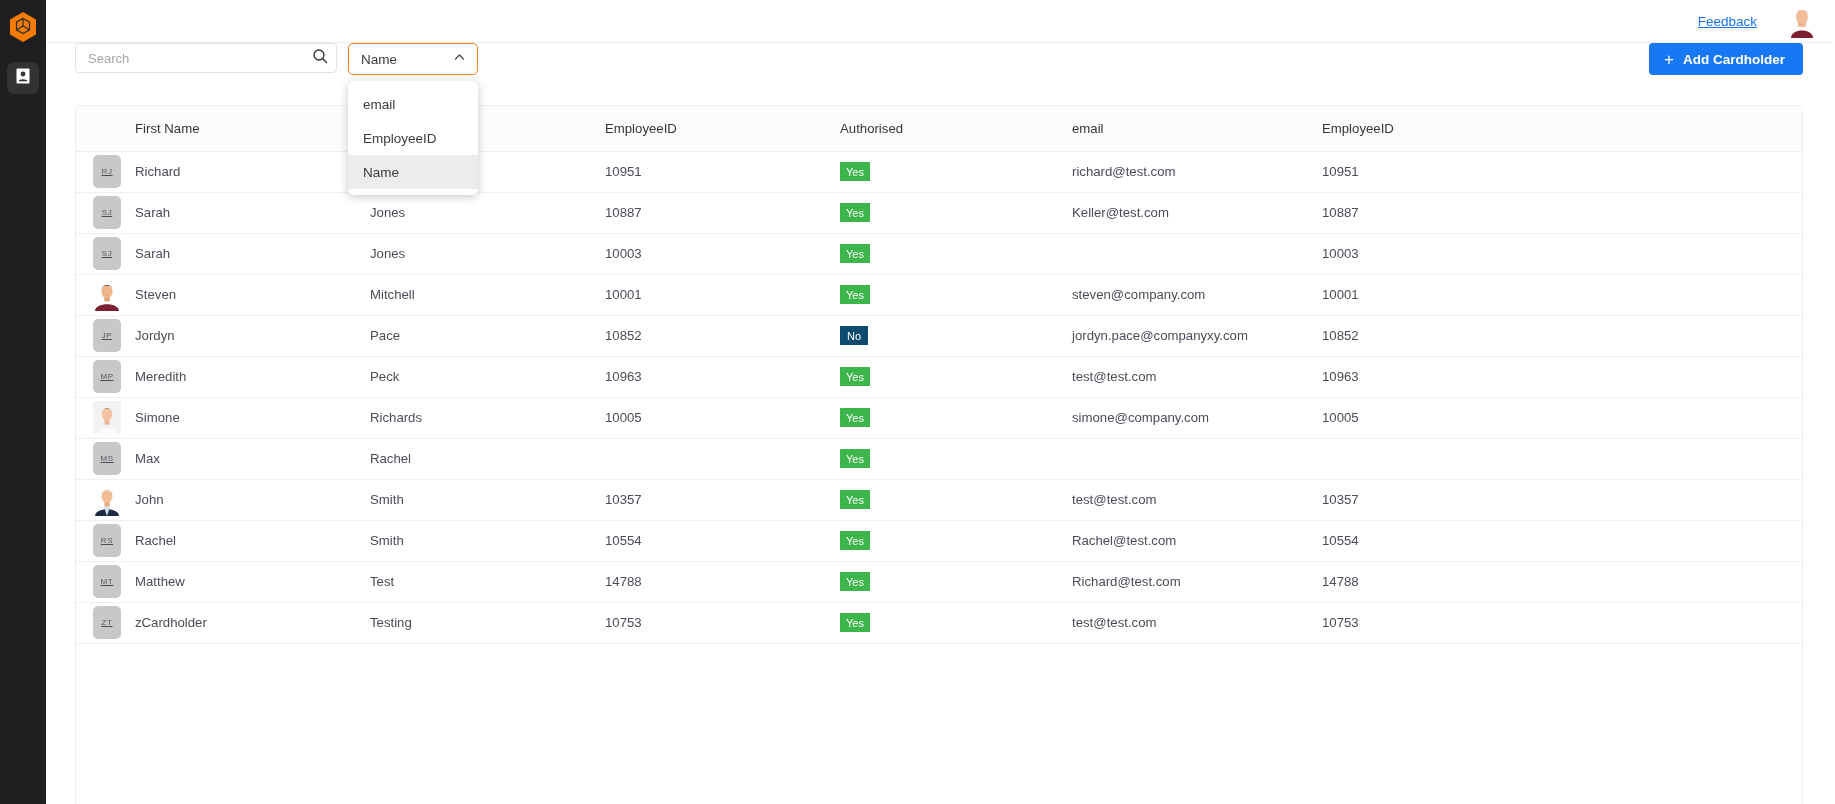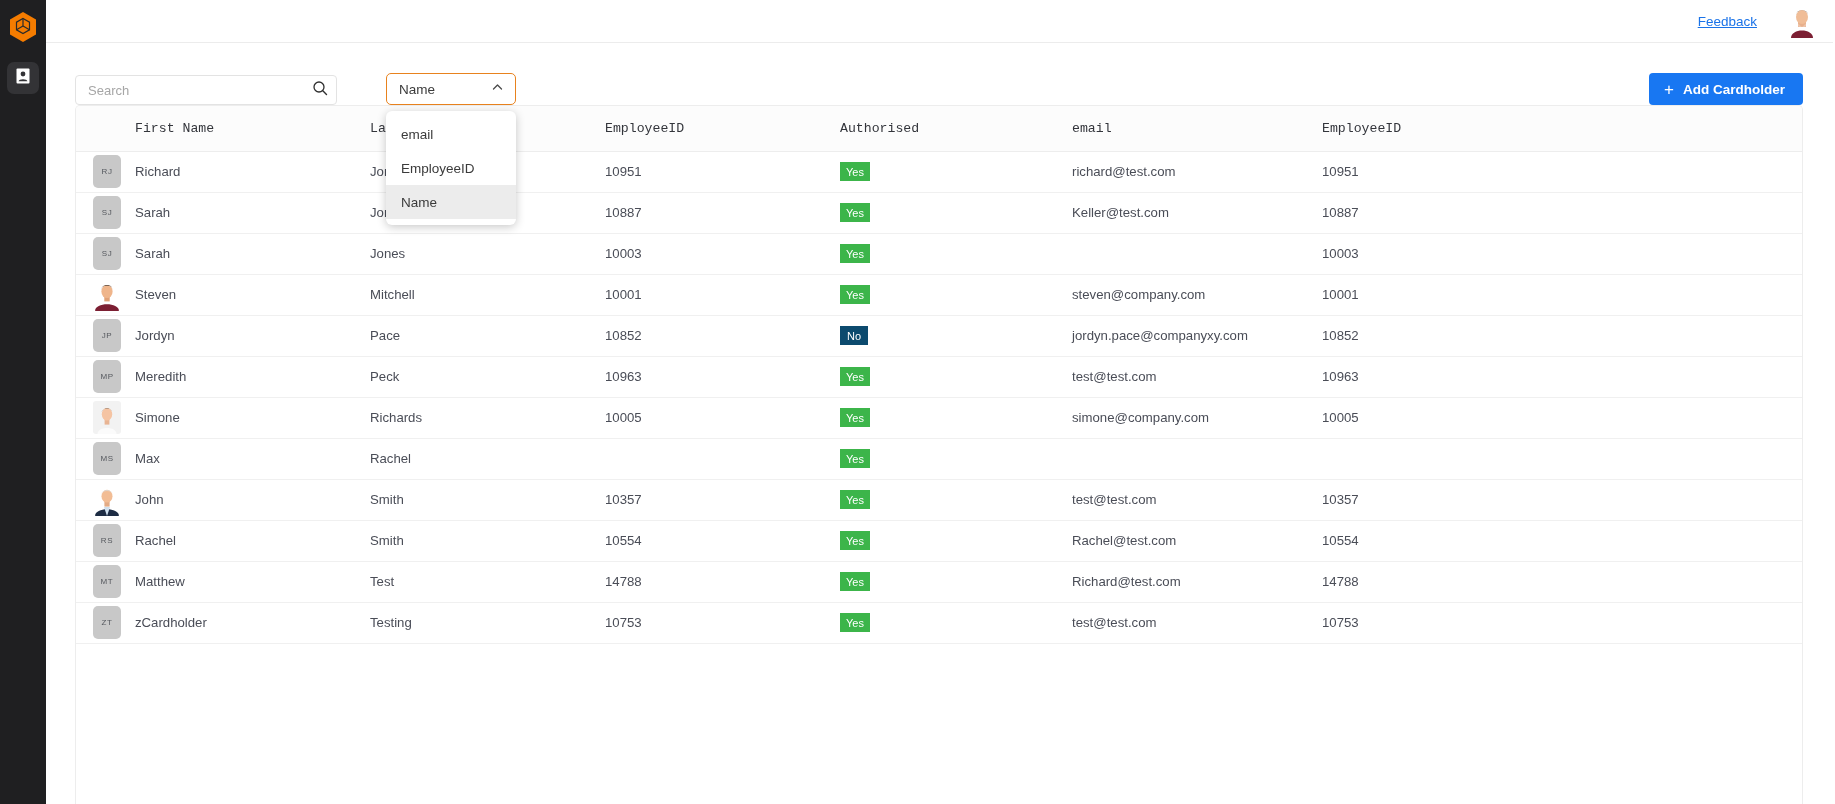--- a/index.html
+++ b/index.html
@@ -73,24 +73,23 @@
     background: #ffffff;
     display: block;
     cursor: pointer;
   }
 
   
   .toolbar {
     height: 62px;
     min-height: 62px;
     display: flex;
-    align-items: flex-end;
+    align-items: flex-start;
     padding: 0 30px 0 29px;
     position: relative;
-    gap: 28px;
   }
   .search-wrap {
     width: 262px;
     height: 30px;
     border: 1px solid #e3e3e3;
     border-radius: 4px;
     display: flex;
     align-items: center;
     padding: 0 8px 0 12px;
     background: #fff;
@@ -99,21 +98,21 @@
     flex: 1;
     border: none;
     outline: none;
     font-size: 13px;
     font-family: "Liberation Sans", sans-serif;
     color: #444;
     background: transparent;
   }
   .search-input::placeholder { color: #a6a6a6; }
 
-  .select-wrap { position: relative; margin-left: 21px; }
+  .select-wrap { position: relative; margin-left: 11px; }
   .select-box {
     width: 130px;
     height: 32px;
     border: 1.5px solid #e8821e;
     border-radius: 5px;
     background: #fff;
     display: flex;
     align-items: center;
     justify-content: space-between;
     padding: 0 11px 0 12px;
@@ -164,21 +163,21 @@
   
   .table-card {
     margin: 0 30px 0 29px;
     border: 1px solid #ededed;
     border-bottom: none;
     border-radius: 5px 5px 0 0;
     overflow: hidden;
     flex: 1;
   }
   table { width: 100%; border-collapse: collapse; table-layout: fixed; }
-  thead tr { background: #fcfcfc; height: 45px; font-family: Liberation Mono, monospace; }
+  thead tr { background: #fcfcfc; height: 45px; }
   th {
     text-align: left;
     font-size: 13.2px;
     font-weight: normal;
     color: #33353b;
     padding: 0;
     border-bottom: 1px solid #ededed;
   }
   tbody tr { height: 41px; border-bottom: 1px solid #f0f0f0; }
   td {
@@ -192,21 +191,21 @@
   .col-first  { width: 235px; }
   .col-last   { width: 235px; }
   .col-empid  { width: 235px; }
   .col-auth   { width: 232px; }
   .col-email  { width: 250px; }
   .col-empid2 { width: auto; }
 
   .cell-pad { padding-left: 2px; }
   th.cell-pad { padding-left: 2px; }
 
-  .avatar-cell { padding-left: 17px; }
+  .avatar-cell { padding-left: 17px; text-decoration: underline; }
   .avatar-box {
     width: 28px; height: 33px;
     border-radius: 5px;
     background: #c8c8c8;
     display: flex;
     align-items: center;
     justify-content: center;
     font-size: 8px;
     letter-spacing: .6px;
     color: #55585e;

